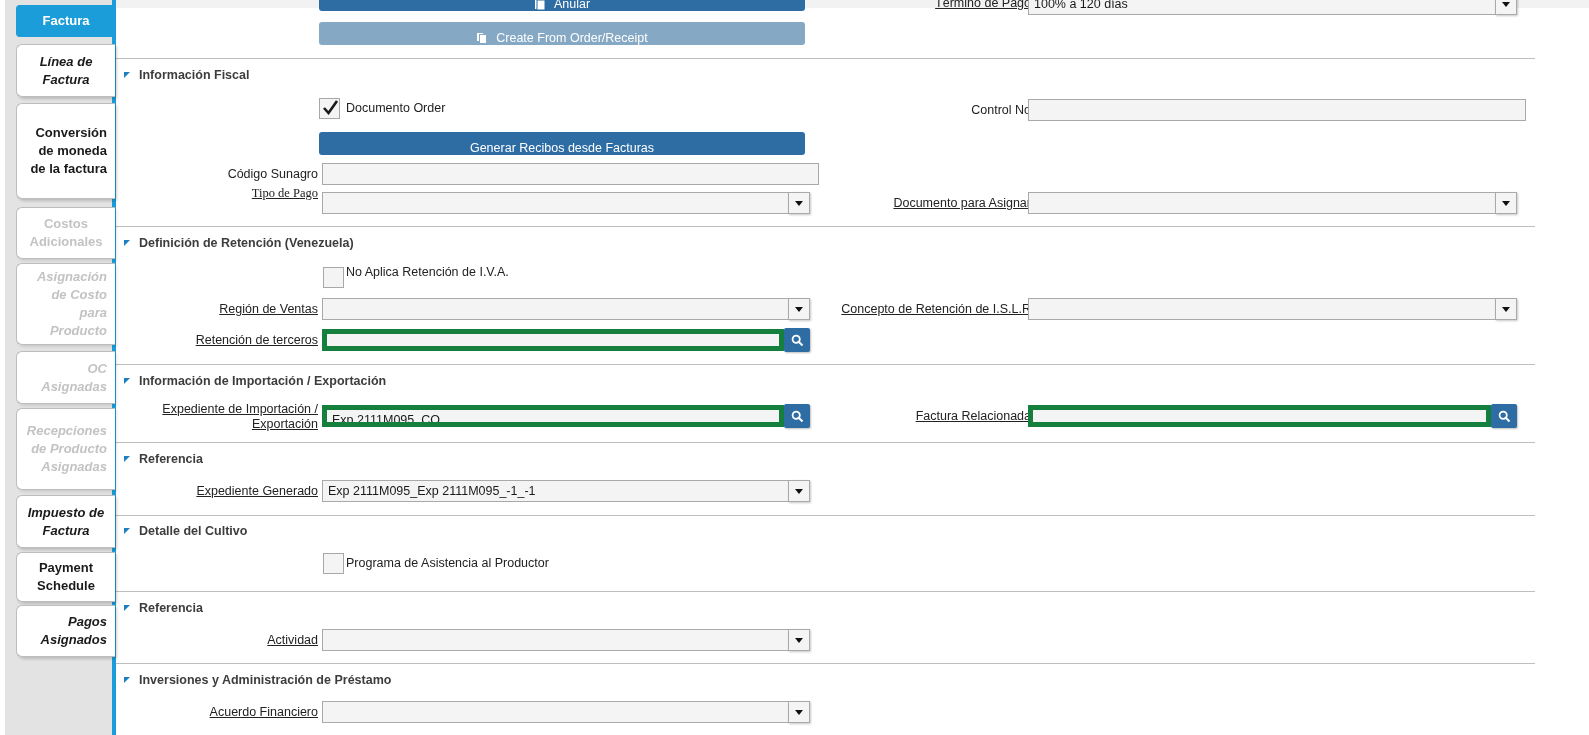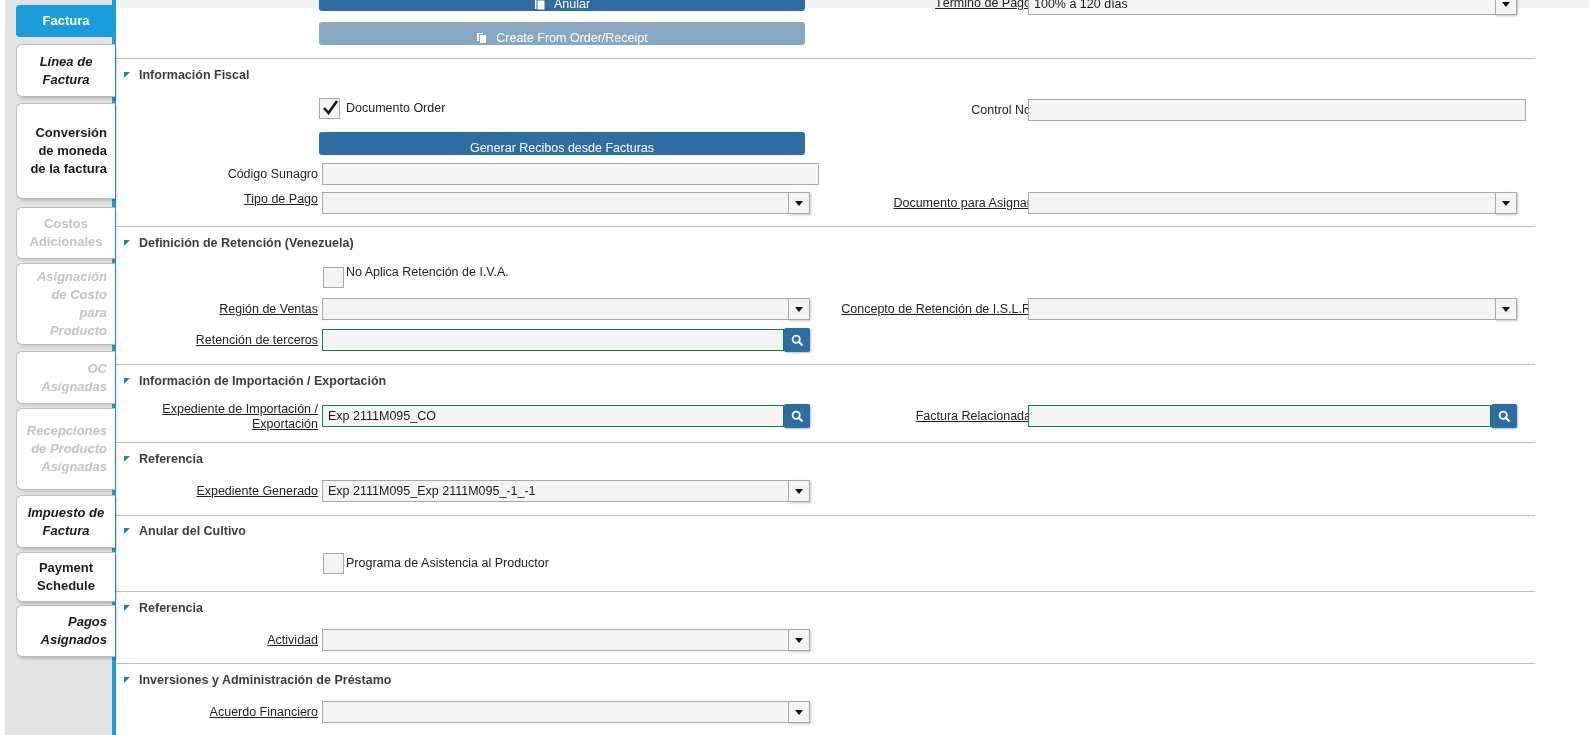--- a/index.html
+++ b/index.html
@@ -110,21 +110,21 @@
     display:block;width:0;height:0;
     border-left:4px solid transparent;border-right:4px solid transparent;
     border-top:5px solid #111;
   }
 
   .lookup{
     position:absolute;box-sizing:border-box;height:24px;
   }
   .lookup .txt{
     position:absolute;left:0;top:1px;right:26px;height:22px;
-    box-sizing:border-box;background:#f4f4f4;border:1px solid #15803d;
+    box-sizing:border-box;background:#f4f4f4;border:5px solid #15803d;
     line-height:20px;font-size:12.5px;padding:0 5px;
     overflow:hidden;white-space:nowrap;color:#1a1a1a;
   }
   .lookup .btn{
     position:absolute;right:0;top:0;width:26px;height:24px;
     background:#2e6da4;border-radius:2px;
     display:flex;align-items:center;justify-content:center;
     box-shadow:1px 1px 2px rgba(0,0,0,.25);
     color:#fff;font-size:12px;
   }
@@ -236,21 +236,21 @@
     </div>
     <div class="chk-label" style="left:230px;top:101px;">Documento Order</div>
 
     <div class="btn-wide dark" style="left:203px;top:132px;width:486px;">
       <span>Generar Recibos desde Facturas</span>
     </div>
 
     <div class="fld-label" style="left:40px;top:167px;width:162px;">Código Sunagro</div>
     <div class="inputbox" style="left:206px;top:163px;width:497px;"></div>
 
-    <div class="fld-label link" style="left:40px;top:192px;width:162px;">Tipo de Pago</div>
+    <div class="fld-label link" style="left:40px;top:186px;width:162px;font-family:Liberation Serif, serif;">Tipo de Pago</div>
     <div class="combo" style="left:206px;top:192px;width:488px;">
       <div class="txt"></div>
       <div class="arw">
           <i></i>
         </div>
     </div>
 
     <div class="fld-label" style="left:790px;top:103px;width:125px;">Control No</div>
     <div class="inputbox" style="left:912px;top:99px;width:498px;"></div>
 
@@ -332,21 +332,21 @@
     <div class="fld-label link" style="left:40px;top:484px;width:162px;">Expediente Generado</div>
     <div class="combo" style="left:206px;top:480px;width:488px;">
       <div class="txt">Exp 2111M095_Exp 2111M095_-1_-1</div>
       <div class="arw">
           <i></i>
         </div>
     </div>
 
     <div class="sect-divider" style="top:515px;"></div>
     <div class="sect-head" style="top:524px;">
-      <span class="tri"></span><span>Anular del Cultivo</span>
+      <span class="tri"></span><span>Detalle del Cultivo</span>
     </div>
 
     <div class="chk" style="left:207px;top:553px;"></div>
     <div class="chk-label" style="left:230px;top:556px;">Programa de Asistencia al Productor</div>
 
     <div class="sect-divider" style="top:591px;"></div>
     <div class="sect-head" style="top:601px;">
       <span class="tri"></span><span>Referencia</span>
     </div>
 

